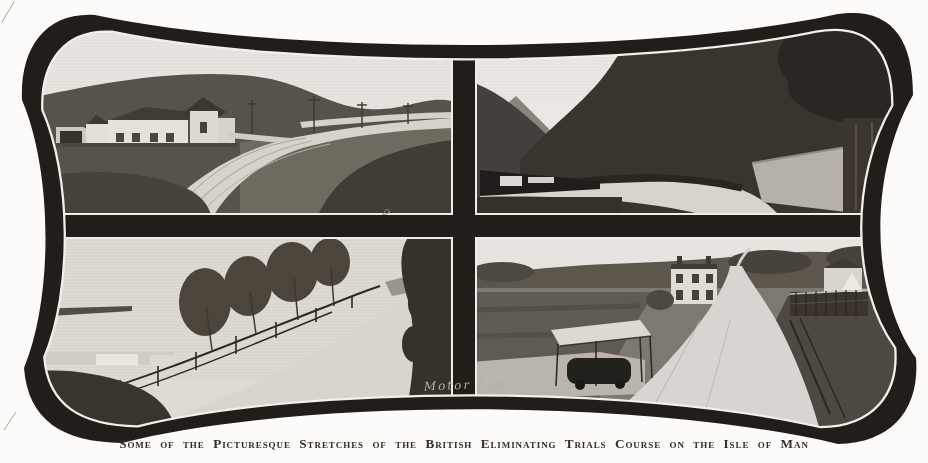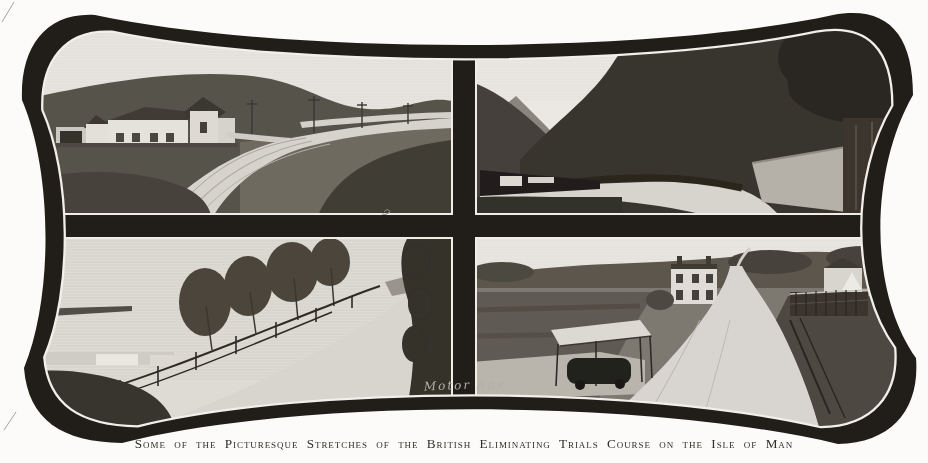--- a/index.html
+++ b/index.html
@@ -10,21 +10,21 @@
   .artwork{position:absolute;left:0;top:0;}
   .watermark{
     position:absolute;left:403px;top:378px;width:124px;text-align:center;
     font-family:"DejaVu Serif",serif;font-style:italic;font-size:12px;
     letter-spacing:2px;color:#b2afa7;transform:rotate(-2deg);
     pointer-events:none;white-space:nowrap;
   }
   .caption{
     position:absolute;left:0;top:436px;width:100%;text-align:center;
     font-family:"Liberation Serif",serif;font-variant:small-caps;
-    font-weight:400;font-size:13.2px;letter-spacing:0.07em;
+    font-weight:700;font-size:13.2px;letter-spacing:0.07em;
     word-spacing:0.32em;color:#312e2a;
   }
 </style>
 </head>
 <body>
 
 <div class="page">
 
 <svg class="artwork" width="928" height="463" viewBox="0 0 928 463" aria-hidden="false">
   <defs>

